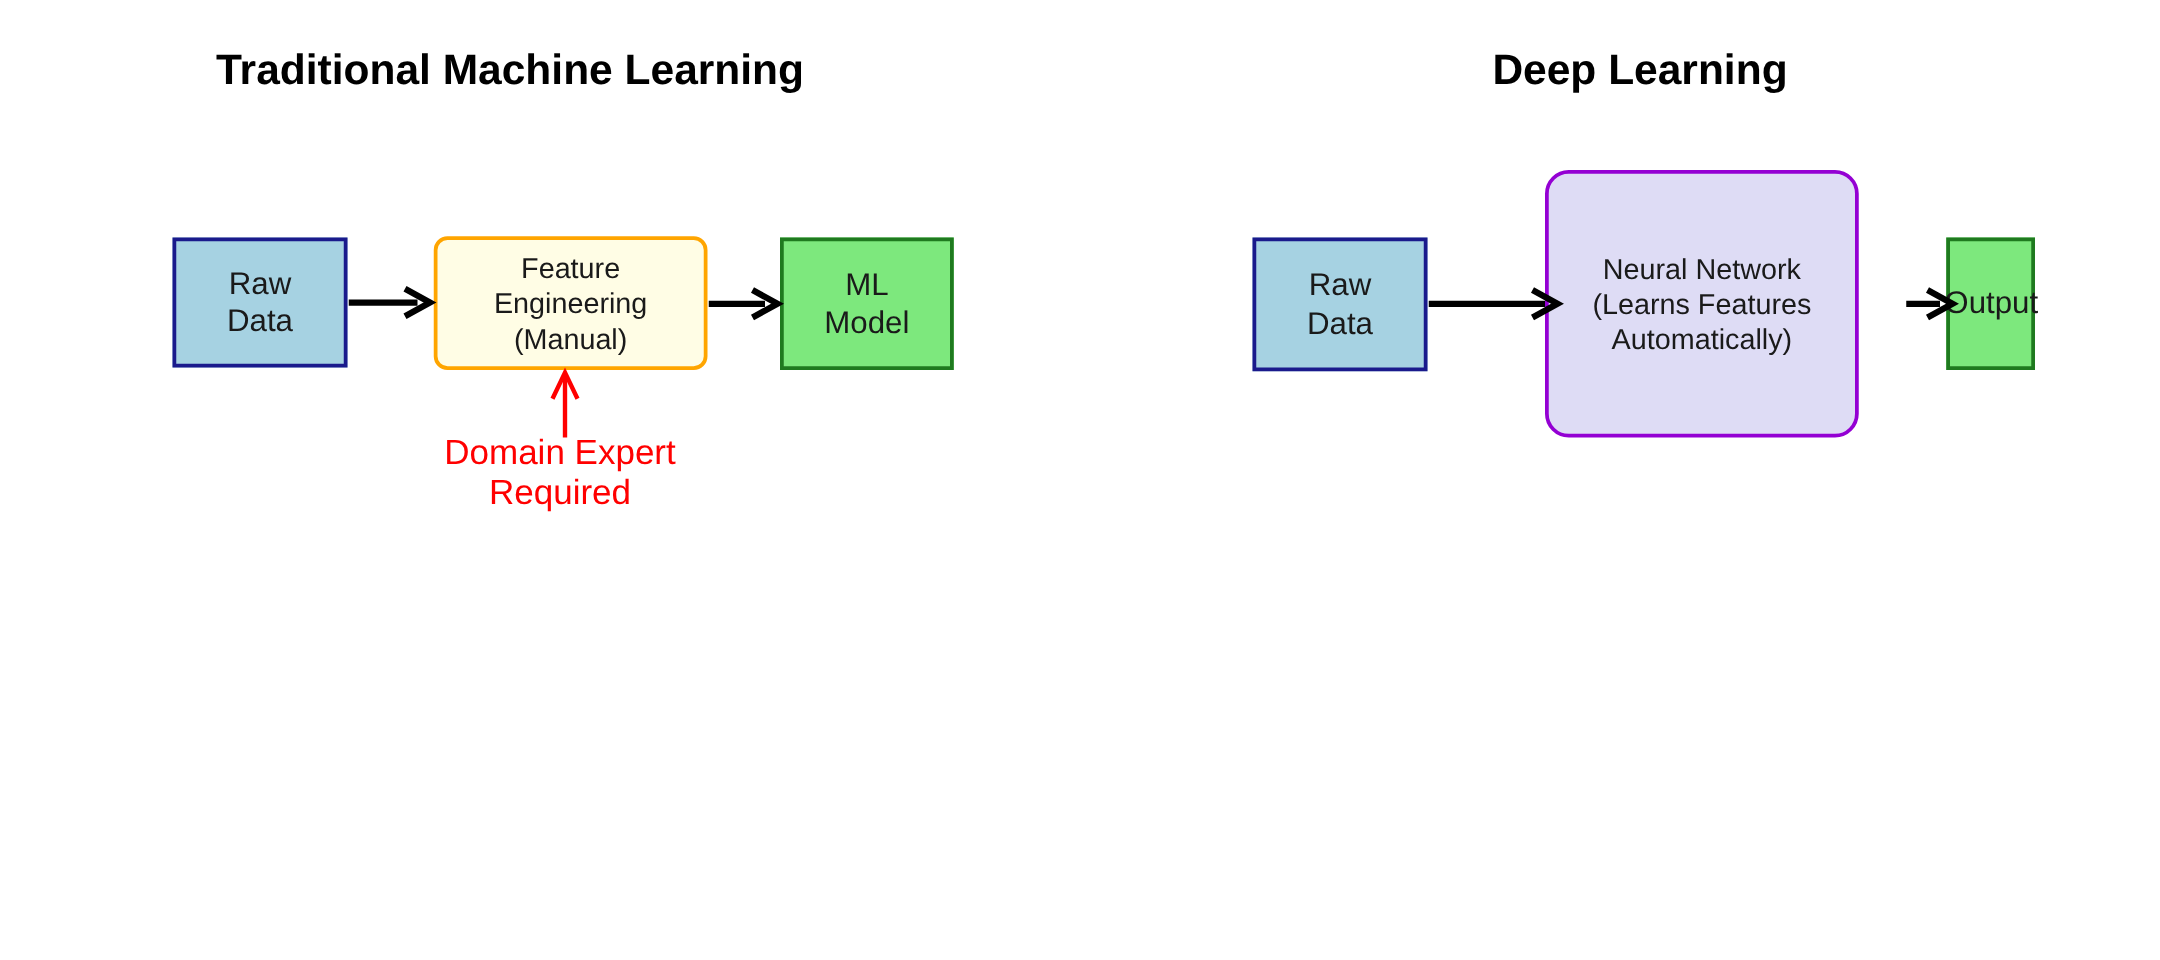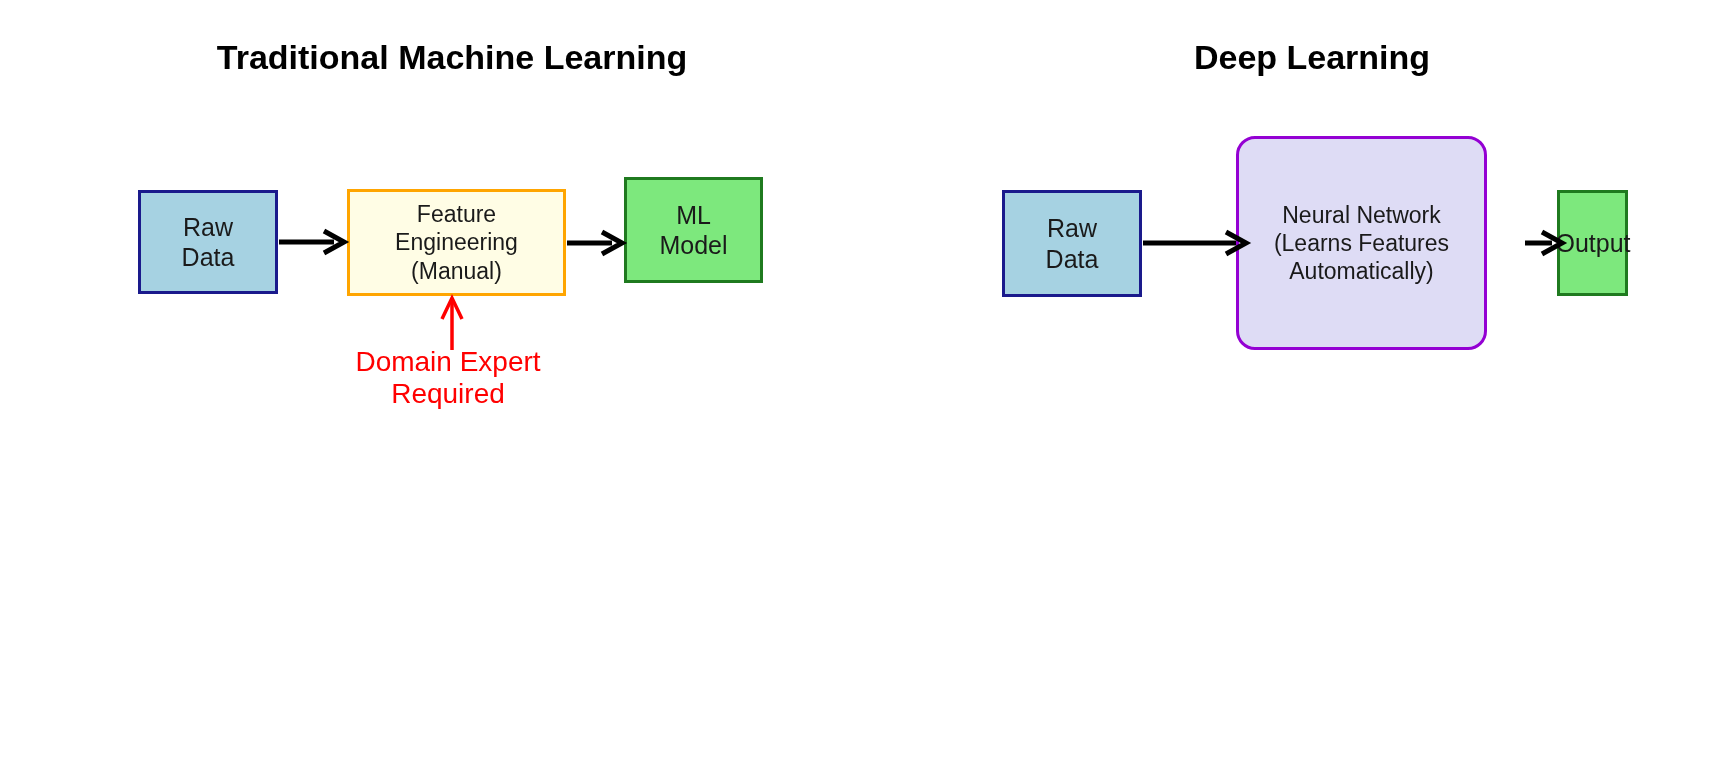--- a/index.html
+++ b/index.html
@@ -63,36 +63,36 @@
     width: 1728px;
     height: 768px;
     pointer-events: none;
   }
 </style>
 </head>
 <body>
 
 <div class="canvas">
 
-  <div class="panel-title" style="left:408px; top:57px;margin-left:44px;">Traditional Machine Learning</div>
+  <div class="panel-title" style="left:408px; top:57px;">Traditional Machine Learning</div>
 
   <div class="panel-title" style="left:1312px; top:57px;text-align:center;">Deep Learning</div>
 
   <div class="node" style="left: 138px; top: 190px; width: 140px; height: 104px; background-color: rgb(166, 210, 226); border-color: rgb(26, 26, 140);">
     <div class="node-label label-lg">Raw
 Data</div>
   </div>
 
-  <div class="node" style="left: 347px; top: 189px; width: 219px; height: 107px; background-color: rgb(255, 253, 229); border-color: rgb(255, 165, 0);">
+  <div class="node" style="left: 347px; top: 189px; width: 219px; height: 107px; background-color: rgb(255, 253, 229); border-color: rgb(255, 165, 0); border-radius: 11px;">
     <div class="node-label label-md">Feature
 Engineering
 (Manual)</div>
   </div>
 
-  <div class="node" style="left: 624px; top: 177px; width: 139px; height: 106px; background-color: rgb(125, 232, 125); border-color: rgb(31, 122, 31);">
+  <div class="node" style="left: 624px; top: 190px; width: 139px; height: 106px; background-color: rgb(125, 232, 125); border-color: rgb(31, 122, 31);">
     <div class="node-label label-lg">ML
 Model</div>
   </div>
 
   <div class="node" style="left: 1002px; top: 190px; width: 140px; height: 107px; background-color: rgb(166, 210, 226); border-color: rgb(26, 26, 140);">
     <div class="node-label label-lg">Raw
 Data</div>
   </div>
 
   <div class="node" style="left: 1236px; top: 136px; width: 251px; height: 214px; background-color: rgb(222, 220, 245); border-color: rgb(148, 0, 211); border-radius: 19px;">

